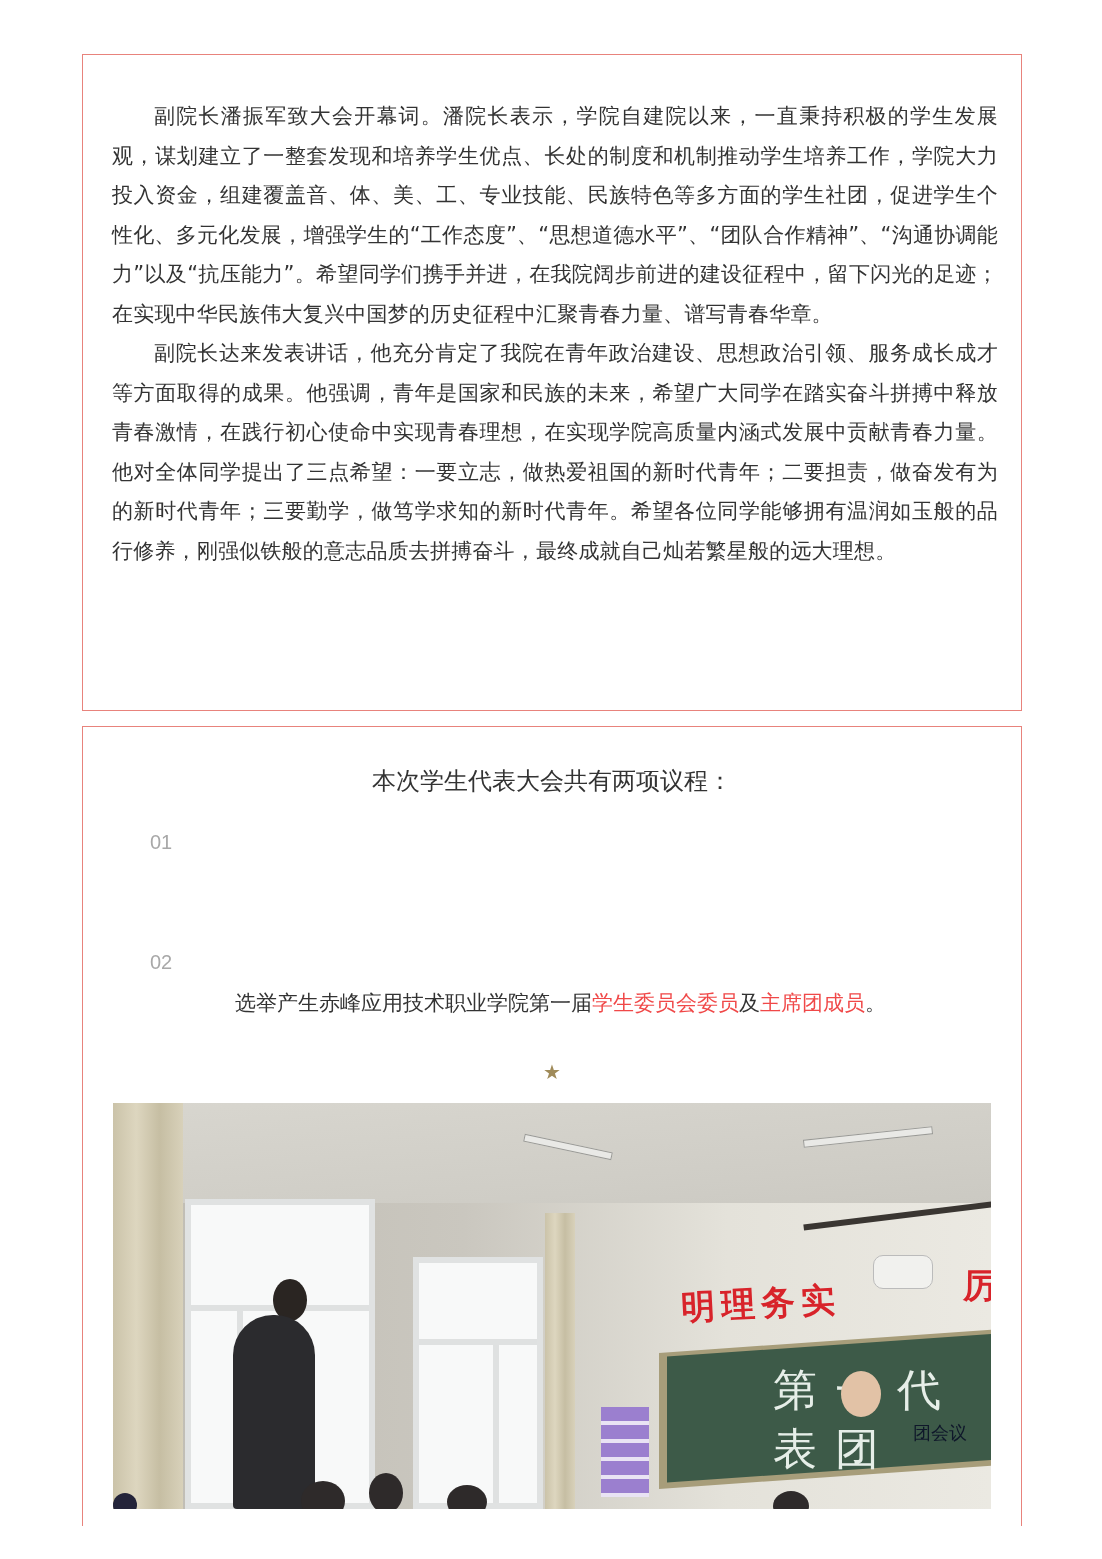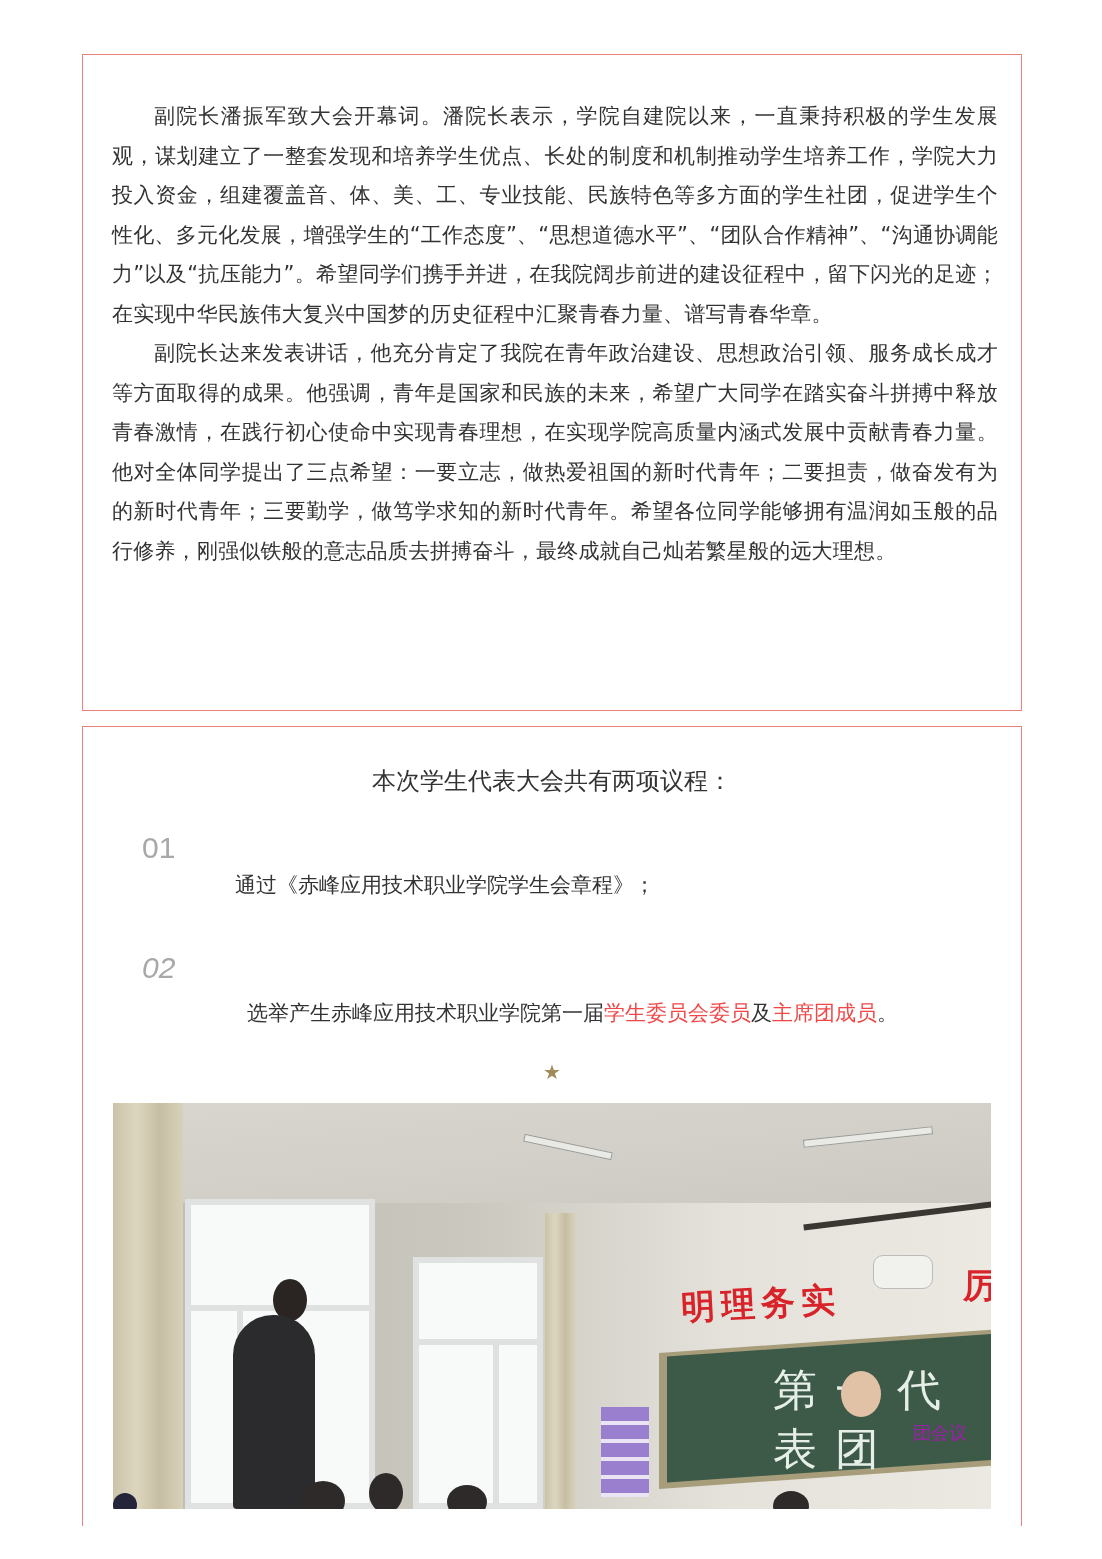--- a/index.html
+++ b/index.html
@@ -29,22 +29,22 @@
   .agenda-title {
     position: absolute;
     top: 38px;
     left: 0; right: 0;
     text-align: center;
     font-size: 24px;
     color: #333333;
   }
   .item-num {
     position: absolute;
-    left: 59px;
-    font-size: 30px;
+    left: 67px;
+    font-size: 20px;
     color: #a8a8a8;
     font-family: "Liberation Sans", sans-serif;
   }
   .item-text {
     position: absolute;
     left: 152px;
     font-size: 21px;
     color: #333333;
   }
   .hl { color: #f04848; }
@@ -72,43 +72,42 @@
     background: linear-gradient(90deg, #bfbcb3 0%, #cac7bf 40%, #e4e2da 70%, #ebe9e2 100%); }
   .curtain { position: absolute; top: 0; height: 406px; background: linear-gradient(90deg,#cbc3a9,#ddd6bf,#c6bea3,#d8d1ba); }
   .window { position: absolute; background: #f8f9f9; border: 6px solid #e0e2e2; }
   .window .bar-h { position: absolute; left: 0; right: 0; height: 6px; background: #dfe1e1; }
   .window .bar-v { position: absolute; top: 0; bottom: 0; width: 6px; background: #dfe1e1; }
   .lamp { position: absolute; height: 8px; background: #e9e9e6; border: 1px solid #9a9a96; transform: rotate(12deg); }
   .slogan { position: absolute; color: #d8232a; font-weight: bold; font-size: 34px; letter-spacing: 6px; font-family: "DejaVu Sans", sans-serif; }
   .board-frame { position: absolute; background: #a79d7a; }
   .board { position: absolute; background: #3d5a48; }
   .chalk { position: absolute; color: #e6eee8; font-size: 44px; letter-spacing: 18px; font-family: "DejaVu Serif", serif; }
-  .chalk-small { position: absolute; color: #a21caf; font-size: 18px; }
+  .chalk-small { position: absolute; color: #0f172a; font-size: 18px; }
   .person { position: absolute; background: #2b2b2e; border-radius: 40px 40px 4px 4px; }
   .head { position: absolute; border-radius: 50%; }
   .projector { position: absolute; background: #f1f1ee; border: 1px solid #bbb; border-radius: 10px; }
   .poster { position: absolute; background: repeating-linear-gradient(180deg,#9b7fcf 0 14px,#e9e3f4 14px 18px); }
   .screen-bar { position: absolute; background: #3a3632; height: 6px; transform: rotate(-7deg); }
 </style>
 </head>
 <body>
 
 <div class="box" id="box1">
   <p class="para">副院长潘振军致大会开幕词。潘院长表示，学院自建院以来，一直秉持积极的学生发展观，谋划建立了一整套发现和培养学生优点、长处的制度和机制推动学生培养工作，学院大力投入资金，组建覆盖音、体、美、工、专业技能、民族特色等多方面的学生社团，促进学生个性化、多元化发展，增强学生的“工作态度”、“思想道德水平”、“团队合作精神”、“沟通协调能力”以及“抗压能力”。希望同学们携手并进，在我院阔步前进的建设征程中，留下闪光的足迹；在实现中华民族伟大复兴中国梦的历史征程中汇聚青春力量、谱写青春华章。</p>
   <p class="para">副院长达来发表讲话，他充分肯定了我院在青年政治建设、思想政治引领、服务成长成才等方面取得的成果。他强调，青年是国家和民族的未来，希望广大同学在踏实奋斗拼搏中释放青春激情，在践行初心使命中实现青春理想，在实现学院高质量内涵式发展中贡献青春力量。他对全体同学提出了三点希望：一要立志，做热爱祖国的新时代青年；二要担责，做奋发有为的新时代青年；三要勤学，做笃学求知的新时代青年。希望各位同学能够拥有温润如玉般的品行修养，刚强似铁般的意志品质去拼搏奋斗，最终成就自己灿若繁星般的远大理想。</p>
 </div>
 
 <div class="box" id="box2">
   <div class="agenda-title">本次学生代表大会共有两项议程：</div>
 
   <div class="item-num" style="top:104px;">01</div>
-  <div class="item-text" style="top:144px;">通过《赤峰应用技术职业学院学生会章程》；</div>
 
-  <div class="item-num" style="top:224px;font-style:italic;">02</div>
-  <div class="item-text" style="top:272px;margin-left:12px;"><span>选举产生赤峰应用技术职业学院第一届</span><span class="hl">学生委员会委员</span><span>及</span><span class="hl">主席团成员</span><span>。</span></div>
+  <div class="item-num" style="top:224px;">02</div>
+  <div class="item-text" style="top:262px;"><span>选举产生赤峰应用技术职业学院第一届</span><span class="hl">学生委员会委员</span><span>及</span><span class="hl">主席团成员</span><span>。</span></div>
 
   <div class="star">★</div>
 
   <div class="photo">
     <div class="ceiling"></div>
     <div class="wall"></div>
     <div class="curtain" style="left:0;width:70px;"></div>
 
     <div class="window" style="left:72px;top:96px;width:190px;height:310px;">
       <div class="bar-h" style="top:100px;"></div>

